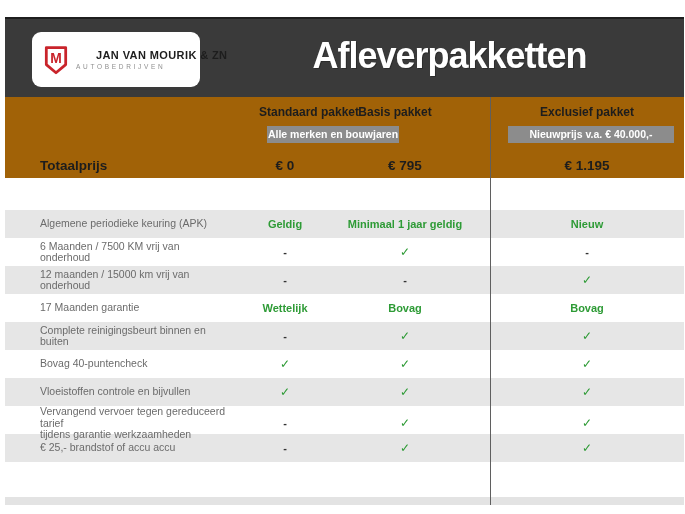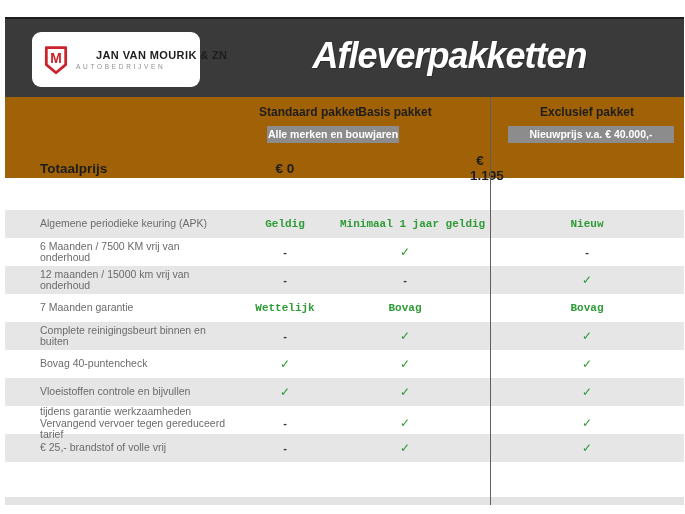--- a/index.html
+++ b/index.html
@@ -8,21 +8,21 @@
 
   
   .top-header { height:80px; background:#3a3a3a; border-top:2px solid #1e1e1e; position:relative; }
   .logo-card { position:absolute; left:27px; top:13px; width:168px; height:55px; background:#ffffff;
                border-radius:9px; display:flex; align-items:center; padding-left:12px; }
   .logo-shield { flex:0 0 auto; margin-right:8px; display:flex; }
   .logo-text .name { font-size:11px; font-weight:bold; color:#1d1d1d; letter-spacing:.4px; white-space:nowrap;margin-left:20px; }
   .logo-text .tagline { font-size:6.5px; color:#8f8f8f; letter-spacing:2.7px; margin-top:2px; white-space:nowrap; }
   .main-title { position:absolute; left:250px; right:40px; top:50%; transform:translateY(-54%);
                 text-align:center; color:#ffffff; font-size:36px; font-weight:bold; letter-spacing:-1px;
-                text-shadow:1px 1px 0 rgba(0,0,0,.25); white-space:nowrap;font-style:italic; }
+                text-shadow:1px 1px 0 rgba(0,0,0,.25); white-space:nowrap; }
 
   
   .cols-header { height:81px; background:#a16207; position:relative; }
   .col-label { position:absolute; top:8px; width:140px; text-align:center; font-size:12px; font-weight:bold;
                color:#1d1d1d; white-space:nowrap; }
   .col-label.standaard { left:234px; }
   .col-label.basis     { left:320px; }
   .col-label.exclusief { left:512px; }
   .badge { position:absolute; top:29px; height:17px; background:#8c8c8c; color:#ffffff; font-weight:bold;
            font-size:10.5px; line-height:17px; text-align:center; white-space:nowrap; }
@@ -36,21 +36,21 @@
 
   .totals-row { position:absolute; left:0; top:56px; width:679px; height:25px; }
   .totals-row .c-label, .totals-row .c-val { font-size:13.5px; font-weight:bold; color:#1d1d1d; }
 
   .gap { height:32px; background:#ffffff; }
 
   
   .feature-row { height:28px; background:#ffffff; }
   .feature-row.alt { background:#e6e6e6; }
   .feature-row .c-label { font-size:10.5px; color:#6b6b6b; line-height:11.5px; }
-  .val-text  { font-size:11px; font-weight:bold; color:#2e9b36; white-space:nowrap;font-family:Liberation Mono, monospace; }
+  .val-text  { font-size:11px; font-weight:bold; color:#2e9b36; white-space:nowrap; }
   .val-check { font-size:12px; color:#2e9b36; }
   .val-dash  { font-size:11px; font-weight:bold; color:#333333; }
 
   .bottom-gap { height:35px; background:#ffffff; }
   .bottom-strip { height:8px; background:#e3e3e3; }
 
   
   .v-divider { position:absolute; left:485px; top:80px; width:1px; height:408px; background:#5f5f5f; }
 </style>
 </head>
@@ -77,20 +77,21 @@
   <div class="cols-header">
     <div class="col-label standaard">Standaard pakket</div>
     <div class="col-label basis">Basis pakket</div>
     <div class="col-label exclusief">Exclusief pakket</div>
     <div class="badge left">Alle merken en bouwjaren</div>
     <div class="badge right">Nieuwprijs v.a. € 40.000,-</div>
 
     <div class="totals-row rowgrid">
       <div class="c-label">Totaalprijs</div>
       <div class="c-val">€ 0</div>
+      <div class="c-val">€ 795</div>
       <div></div>
       <div class="c-val">€ 1.195</div>
     </div>
   </div>
 
   <div class="gap"></div>
 
   <div class="feature-row alt rowgrid">
     <div class="c-label">Algemene periodieke keuring (APK)</div>
     <div class="c-val val-text">Geldig</div>
@@ -109,21 +110,21 @@
 
   <div class="feature-row alt rowgrid">
     <div class="c-label">12 maanden / 15000 km vrij van onderhoud</div>
     <div class="c-val val-dash">-</div>
     <div class="c-val val-dash">-</div>
     <div></div>
     <div class="c-val val-check">✓</div>
   </div>
 
   <div class="feature-row rowgrid">
-    <div class="c-label">7 Maanden garantie</div>
+    <div class="c-label">17 Maanden garantie</div>
     <div class="c-val val-text">Wettelijk</div>
     <div class="c-val val-text">Bovag</div>
     <div></div>
     <div class="c-val val-text">Bovag</div>
   </div>
 
   <div class="feature-row alt rowgrid">
     <div class="c-label">Complete reinigingsbeurt binnen en buiten</div>
     <div class="c-val val-dash">-</div>
     <div class="c-val val-check">✓</div>
@@ -142,31 +143,31 @@
   <div class="feature-row alt rowgrid">
     <div class="c-label">Vloeistoffen controle en bijvullen</div>
     <div class="c-val val-check">✓</div>
     <div class="c-val val-check">✓</div>
     <div></div>
     <div class="c-val val-check">✓</div>
   </div>
 
   <div class="feature-row rowgrid">
     <div class="c-label">
+      <div>Vervangend vervoer tegen gereduceerd tarief</div>
       <div>tijdens garantie werkzaamheden</div>
-      <div>Vervangend vervoer tegen gereduceerd tarief</div>
     </div>
     <div class="c-val val-dash">-</div>
     <div class="c-val val-check">✓</div>
     <div></div>
     <div class="c-val val-check">✓</div>
   </div>
 
   <div class="feature-row alt rowgrid">
-    <div class="c-label">€ 25,- brandstof of  volle vrij</div>
+    <div class="c-label">€ 25,- brandstof of  accu accu</div>
     <div class="c-val val-dash">-</div>
     <div class="c-val val-check">✓</div>
     <div></div>
     <div class="c-val val-check">✓</div>
   </div>
 
   <div class="bottom-gap"></div>
   <div class="bottom-strip"></div>
 
   <div class="v-divider"></div>

